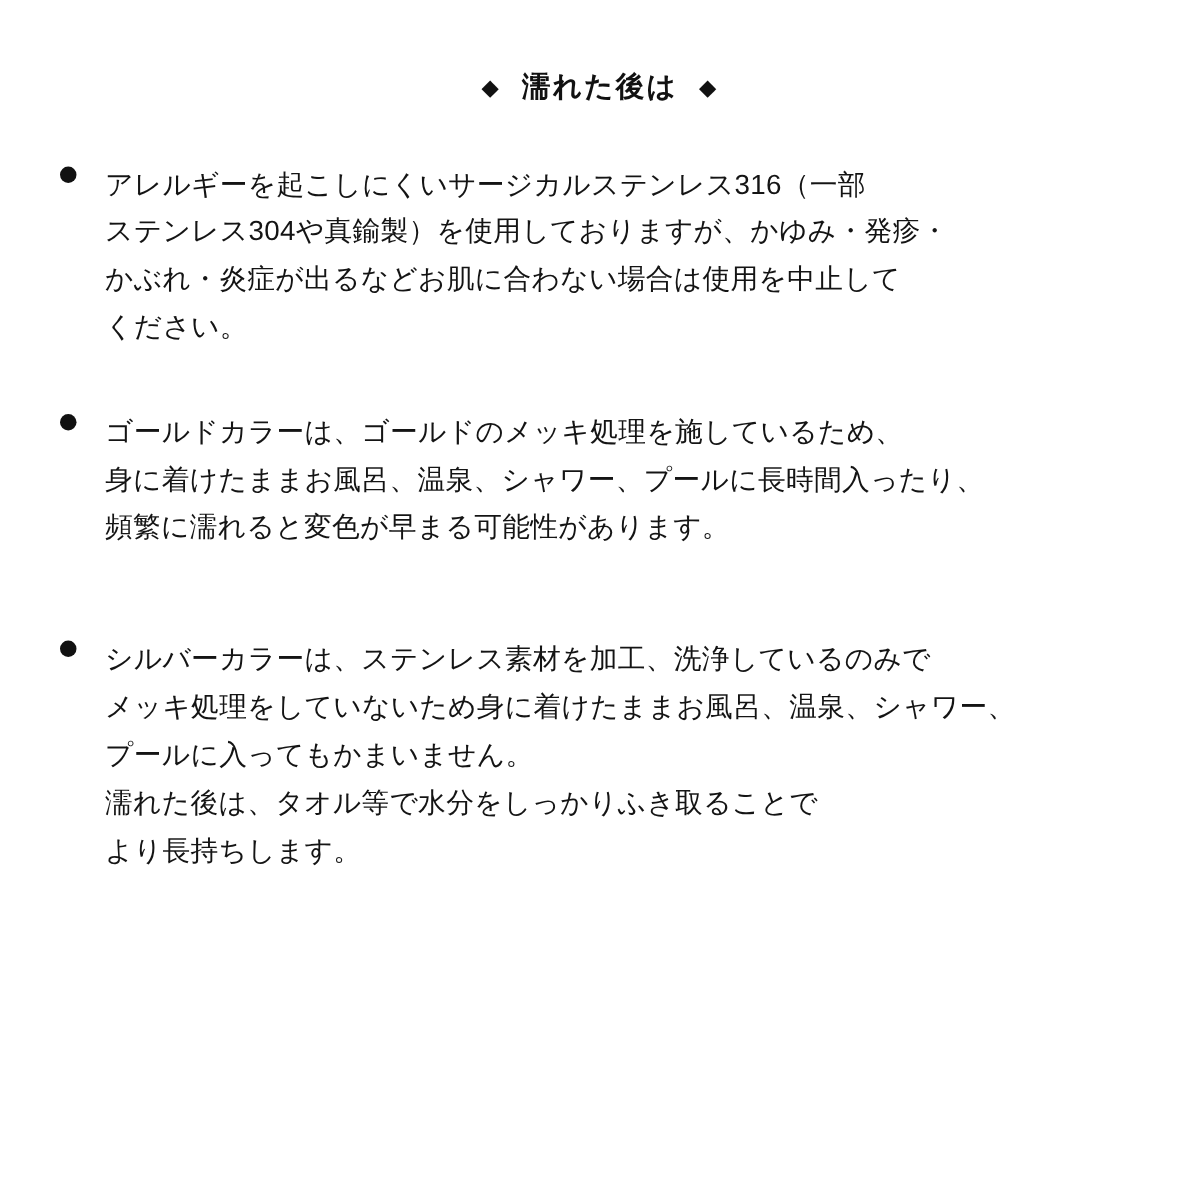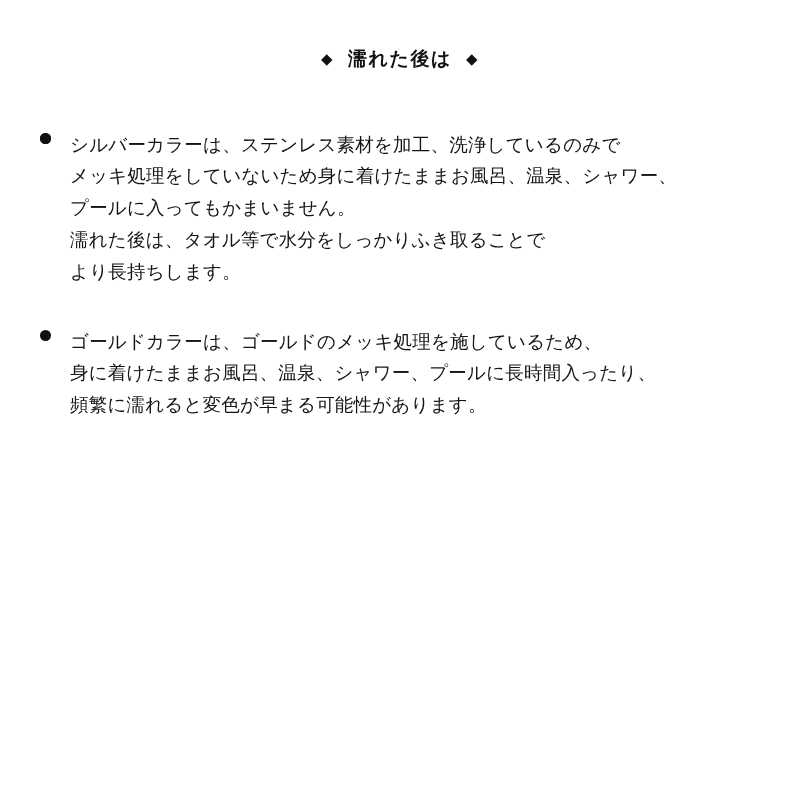--- a/index.html
+++ b/index.html
@@ -81,33 +81,37 @@
   <div class="heading">
     <span class="diamond">◆</span>
     <span>濡れた後は</span>
     <span class="diamond">◆</span>
   </div>
 
   <ul class="notes">
 
     <li class="note">
       <span class="bullet"></span>
+      <span class="body">アレルギーを起こしにくいサージカルステンレス316（一部
+ステンレス304や真鍮製）を使用しておりますが、かゆみ・発疹・
+かぶれ・炎症が出るなどお肌に合わない場合は使用を中止して
+ください。</span>
+    </li>
+
+    <li class="note">
+      <span class="bullet"></span>
+      <span class="body">ゴールドカラーは、ゴールドのメッキ処理を施しているため、
+身に着けたままお風呂、温泉、シャワー、プールに長時間入ったり、
+頻繁に濡れると変色が早まる可能性があります。</span>
     </li>
 
     <li class="note gap-before">
       <span class="bullet"></span>
       <span class="body">シルバーカラーは、ステンレス素材を加工、洗浄しているのみで
 メッキ処理をしていないため身に着けたままお風呂、温泉、シャワー、
 プールに入ってもかまいません。
 濡れた後は、タオル等で水分をしっかりふき取ることで
 より長持ちします。</span>
     </li>
 
-    <li class="note">
-      <span class="bullet"></span>
-      <span class="body">ゴールドカラーは、ゴールドのメッキ処理を施しているため、
-身に着けたままお風呂、温泉、シャワー、プールに長時間入ったり、
-頻繁に濡れると変色が早まる可能性があります。</span>
-    </li>
-
   </ul>
 
 </div>
 
 </body></html>

